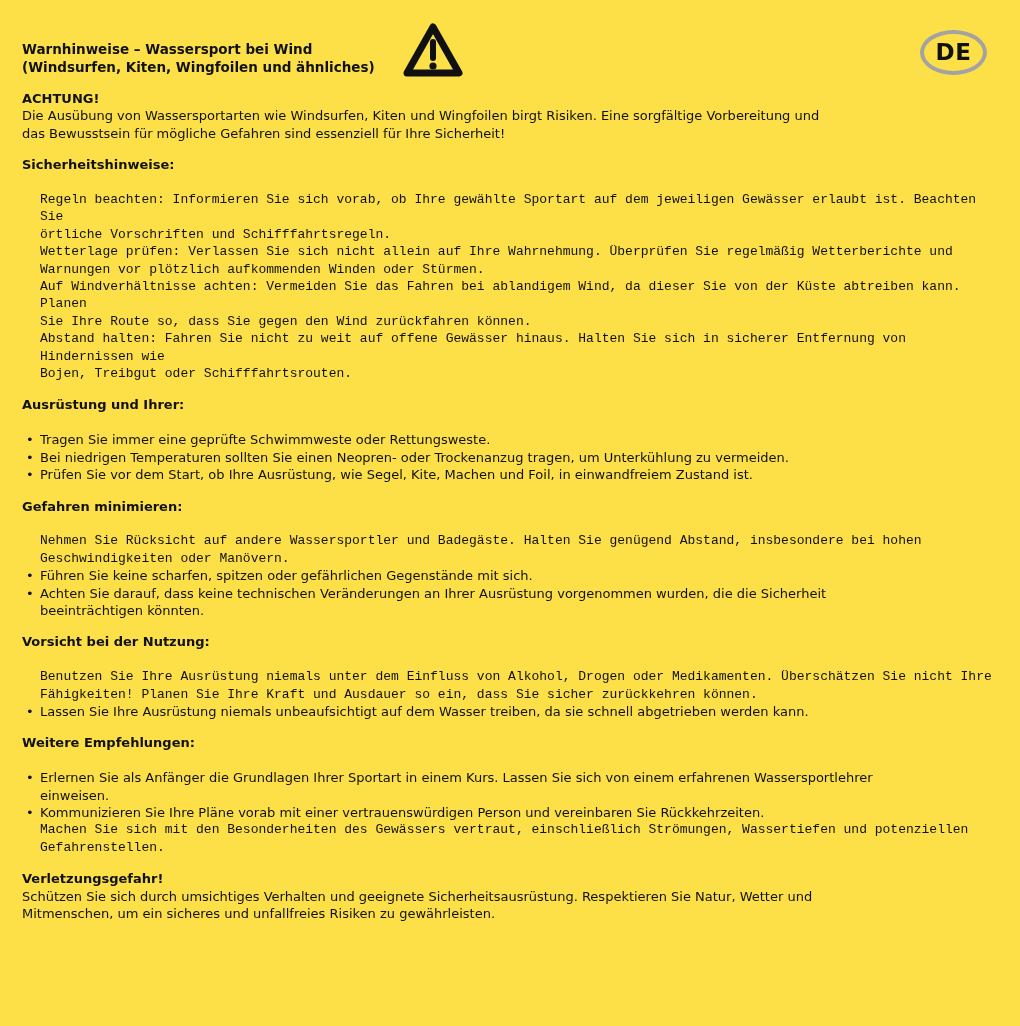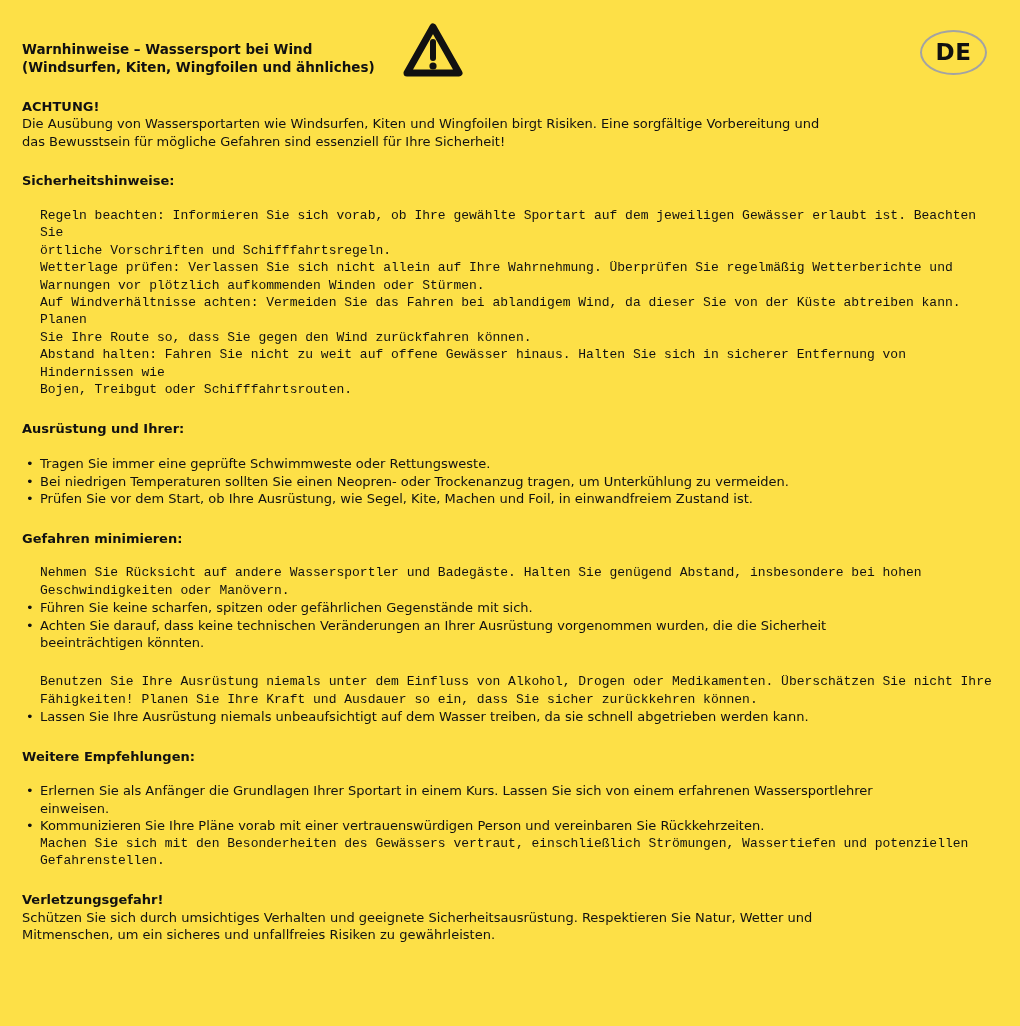--- a/index.html
+++ b/index.html
@@ -17,25 +17,25 @@
     overflow:hidden;
   }
   .doc-header { position:relative; }
   .doc-title { font-weight:bold; font-size:13.5px; line-height:18px; }
   .warning-icon {
     position:absolute; left:380px; top:-20px; width:62px; height:60px;
   }
   .lang-badge {
     position:absolute; left:898px; top:-10px;
     width:67px; height:45px;
-    border:2px solid #a3a3a3; border-radius:50%;
+    border:4px solid #a3a3a3; border-radius:50%;
     display:flex; align-items:center; justify-content:center;
     font-weight:bold; font-size:23px; letter-spacing:0.5px; color:#111111;
   }
-  .section { margin-top:22px; }
+  .section { margin-top:14px; }
   .section-heading { font-weight:bold; }
   .section--spaced > .section-body { margin-top:17.4px; }
   .item { white-space:pre-wrap; }
   .item--indent { padding-left:18px;font-family:Liberation Mono, monospace; }
   .item--bullet { padding-left:18px; position:relative; }
   .item--bullet::before {
     content:"\2022";
     position:absolute; left:4px; top:0;
   }
 </style>
@@ -95,20 +95,21 @@
     <div class="section-body">
       <div class="item item--indent">Nehmen Sie Rücksicht auf andere Wassersportler und Badegäste. Halten Sie genügend Abstand, insbesondere bei hohen
 Geschwindigkeiten oder Manövern.</div>
       <div class="item item--bullet">Führen Sie keine scharfen, spitzen oder gefährlichen Gegenstände mit sich.</div>
       <div class="item item--bullet">Achten Sie darauf, dass keine technischen Veränderungen an Ihrer Ausrüstung vorgenommen wurden, die die Sicherheit
 beeinträchtigen könnten.</div>
     </div>
   </section>
 
   <section class="section section--spaced">
+    <div class="section-heading">Vorsicht bei der Nutzung:</div>
     <div class="section-body">
       <div class="item item--indent">Benutzen Sie Ihre Ausrüstung niemals unter dem Einfluss von Alkohol, Drogen oder Medikamenten. Überschätzen Sie nicht Ihre
 Fähigkeiten! Planen Sie Ihre Kraft und Ausdauer so ein, dass Sie sicher zurückkehren können.</div>
       <div class="item item--bullet">Lassen Sie Ihre Ausrüstung niemals unbeaufsichtigt auf dem Wasser treiben, da sie schnell abgetrieben werden kann.</div>
     </div>
   </section>
 
   <section class="section section--spaced">
     <div class="section-heading">Weitere Empfehlungen:</div>
     <div class="section-body">

